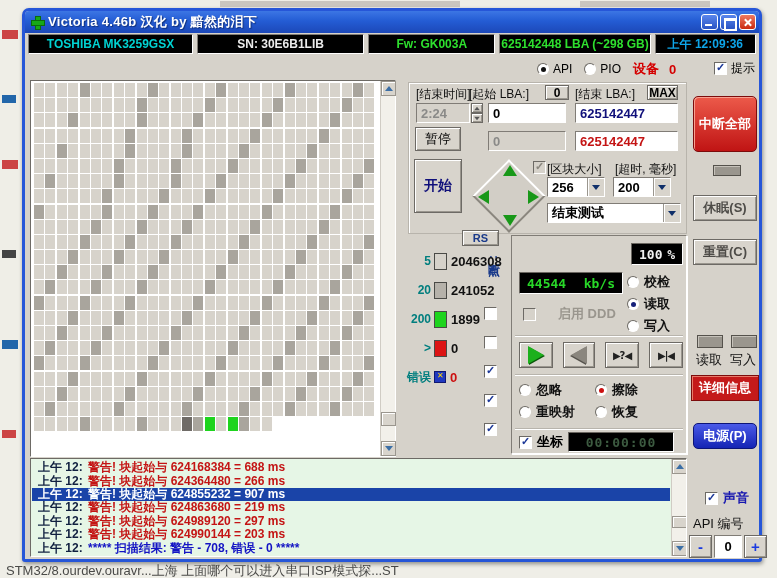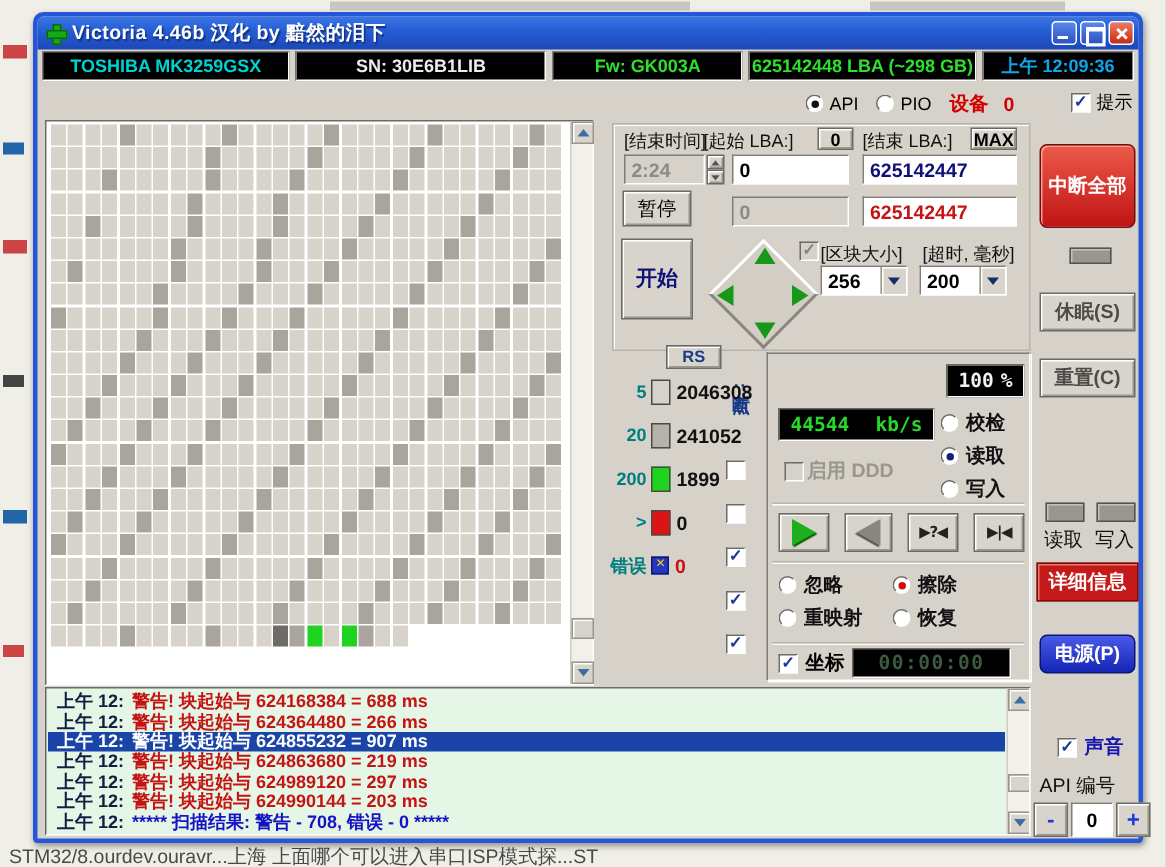--- a/index.html
+++ b/index.html
@@ -90,21 +90,21 @@
   .counter-list { position:absolute; left:380px; top:240px; width:102px; }
   .crow { display:flex; align-items:center; height:20px; margin-bottom:9px; }
   .clab { min-width:26px; text-align:right; margin-right:3px; color:#007e7e; font-weight:bold; font-size:12px; }
   .swatch { width:13px; height:17px; border:1px solid #4a4a46; margin-right:4px; flex:none; }
   .cval { font-weight:bold; font-size:13px; color:#111; white-space:nowrap; }
   .erricon { width:12px; height:12px; background:#2038c0; border:1px solid #101870; margin-right:4px; position:relative; flex:none; }
   .erricon::after { content:'✕'; position:absolute; left:2px; top:-1px; font-size:8px; color:#ffd800; }
   .ccol { position:absolute; left:459px; top:296px; }
   .ccol .cb { display:flex; margin-bottom:16px; }
   .side-label { position:absolute; left:460px; top:242px; writing-mode:vertical-rl; font-weight:bold; font-size:12px; color:#1a3a8a; letter-spacing:1px; }
-  .rs { position:absolute; left:419px; top:219px; width:37px; height:16px; font:bold 11px "Liberation Sans",sans-serif; color:#1a3a8a; }
+  .rs { position:absolute; left:437px; top:219px; width:37px; height:16px; font:bold 11px "Liberation Sans",sans-serif; color:#1a3a8a; }
 
   
   .tri-play { width:0; height:0; border-top:9px solid transparent; border-bottom:9px solid transparent; border-left:16px solid #1cb01c; filter:drop-shadow(1px 1px 0 #0a560a); }
   .tri-rew { width:0; height:0; border-top:9px solid transparent; border-bottom:9px solid transparent; border-right:16px solid #8a867e; filter:drop-shadow(-1px 1px 0 #55524c); }
   .seekbtn { font:bold 10px "DejaVu Sans",sans-serif; color:#222; letter-spacing:-1px; }
 
   .radiorow { display:flex; align-items:center; gap:5px; height:22px; font-size:13px; font-weight:bold; color:#111; }
   .agrid { position:absolute; left:494px; top:368px; display:grid; grid-template-columns:76px 76px; }
 
   
@@ -965,20 +965,26 @@
     <span class="ddbtn">
         <span class="tri-dn"></span>
       </span>
   </div>
   <div class="dd" style="position:absolute; left:588px; top:166px; width:58px; height:20px">
     <span>200</span>
     <span class="ddbtn">
         <span class="tri-dn"></span>
       </span>
   </div>
+  <div class="dd" style="position:absolute; left:522px; top:192px; width:134px; height:20px">
+    <span>结束测试</span>
+    <span class="ddbtn">
+        <span class="tri-dn"></span>
+      </span>
+  </div>
 
   <div class="btn rs">RS</div>
   <span class="side-label">断点:</span>
   <div class="counter-list">
       <div class="crow">
         <span class="clab">5</span>
         <span class="swatch" style="background: rgb(214, 210, 202);"></span>
         <span class="cval">2046308</span>
       </div>
       <div class="crow">
@@ -1012,21 +1018,21 @@
 
   <div class="subpanel"></div>
   <div class="lcd" style="position:absolute; left:606px; top:232px; width:52px; height:22px; color:#f0f0f0">
     <span>100</span>
       <span>%</span>
   </div>
   <div class="lcd" style="position:absolute; left:494px; top:261px; width:104px; height:22px; color:#28d828">
     <span>44544</span>
       <span>kb/s</span>
   </div>
-  <div style="position:absolute; left:498px; top:294px; display:flex; gap:2px; align-items:center">
+  <div style="position:absolute; left:498px; top:294px; display:flex; gap:22px; align-items:center">
     <span class="cb dis"></span>
     <span style="font-size:13px; font-weight:bold; color:#9a968e">启用 DDD</span>
   </div>
   <div style="position:absolute; left:602px; top:260px">
       <div class="radiorow">
         <span class="radio"></span>
         <span>校检</span>
       </div>
       <div class="radiorow">
         <span class="radio sel">

